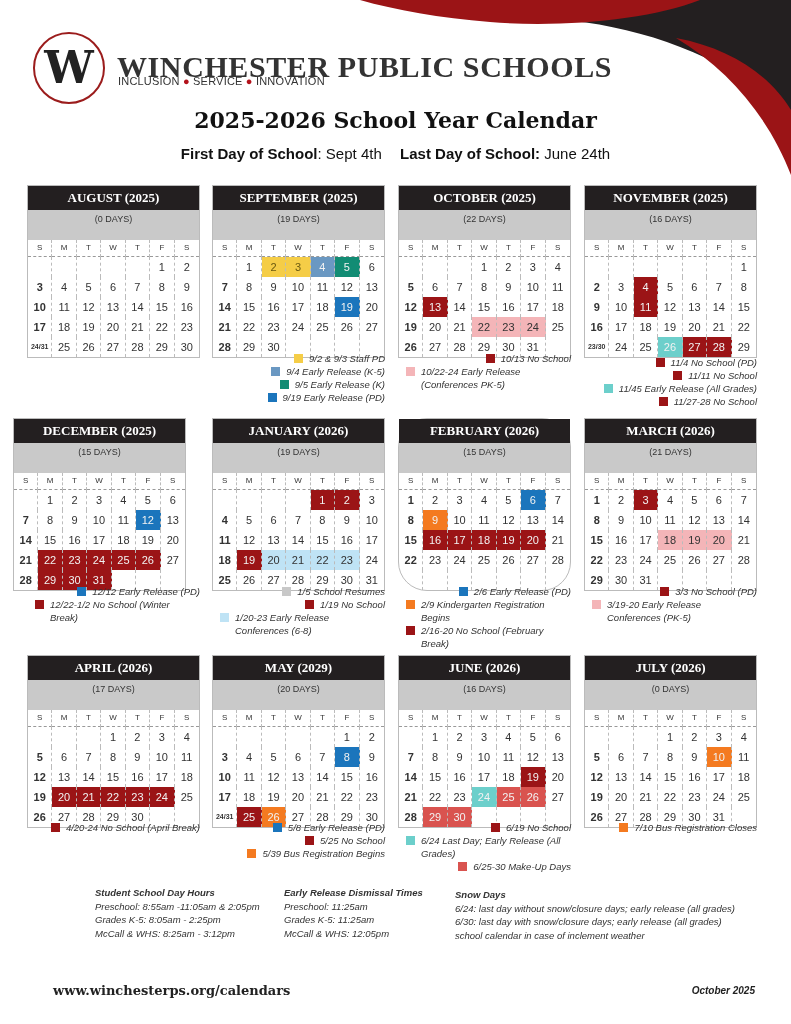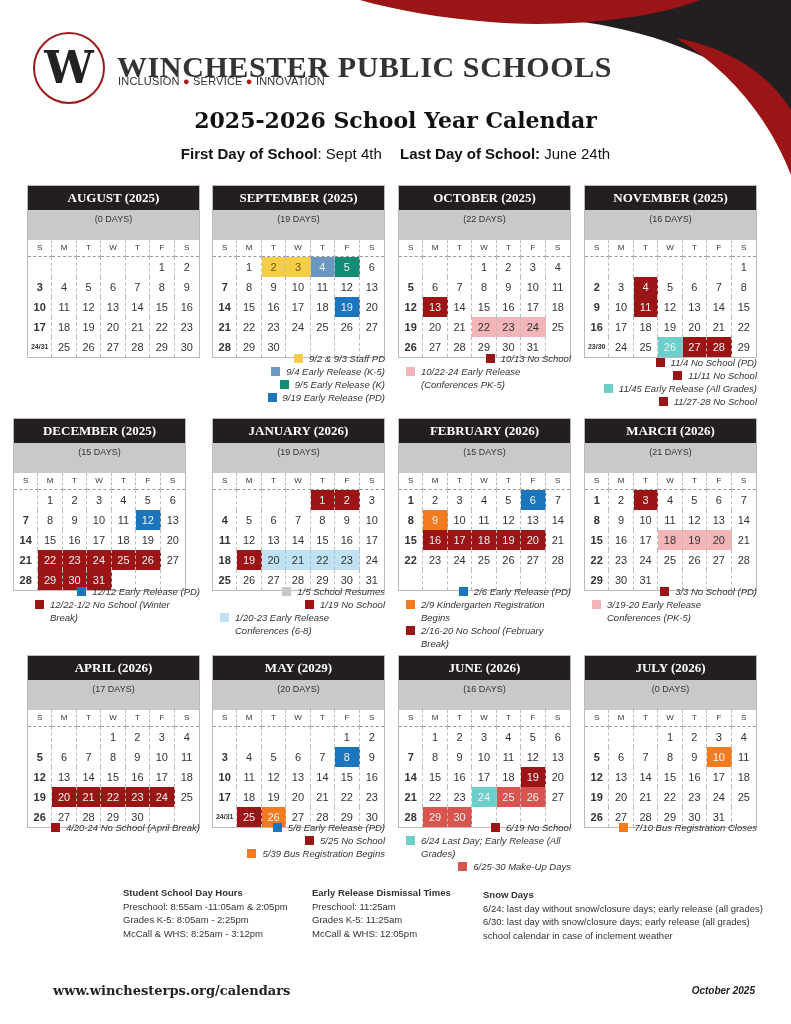--- a/index.html
+++ b/index.html
@@ -23,21 +23,21 @@
   .dow:nth-child(7n){border-right:none;}
   .cell{font-size:11px;text-align:center;height:20px;line-height:20px;border-right:1px dashed #bbb;color:#333;}
   .cell:nth-child(7n){border-right:none;}
   .cell.small{font-size:7px;}
   .cell.sun{font-weight:bold;}
 
   .legend{position:absolute;font-size:9.5px;font-style:italic;color:#333;line-height:13px;}
   .legend .li{display:flex;align-items:flex-start;justify-content:flex-end;}
   .legend .sw{width:9px;height:9px;margin-right:6px;margin-top:2px;flex:0 0 9px;}
 
-  .info{position:absolute;font-size:9.5px;color:#333;line-height:13.5px;margin-left:28px;}
+  .info{position:absolute;font-size:9.5px;font-style:italic;color:#333;line-height:13.5px;}
   .info .h{font-weight:bold;}
   .footer-url{position:absolute;left:53px;top:983px;font-family:"DejaVu Serif",serif;font-weight:bold;font-size:13px;color:#222;}
   .footer-date{position:absolute;right:36px;top:985px;font-size:10px;font-weight:bold;font-style:italic;color:#222;}
 </style>
 </head>
 <body>
 
 <svg class="deco" viewBox="0 0 791 180" preserveAspectRatio="none">
   <path d="M395 0 L791 0 L791 120 C740 60 640 25 560 20 C500 18 440 10 395 0 Z" fill="#231f20"></path>
   <path d="M360 0 L700 0 C650 20 560 28 490 22 C440 18 395 10 360 0 Z" fill="#9b1416"></path>
@@ -415,21 +415,21 @@
       </div>
       <div class="li">
         <span class="sw" style="background: rgb(155, 20, 22);"></span>
         <span>1/19 No School</span>
       </div>
       <div class="li">
         <span class="sw" style="background: rgb(191, 227, 245);"></span>
         <span>1/20-23 Early Release Conferences (6-8)</span>
       </div>
     </div>
-    <div class="month" style="left: 398px; top: 418px;">
+    <div class="month" style="left: 398px; top: 418px; border-radius: 29px;">
       <div class="mhead">FEBRUARY (2026)</div>
       <div class="mdays">(15 DAYS)</div>
       <div class="grid">
         <div class="dow">S</div>
         <div class="dow">M</div>
         <div class="dow">T</div>
         <div class="dow">W</div>
         <div class="dow">T</div>
         <div class="dow">F</div>
         <div class="dow">S</div>

